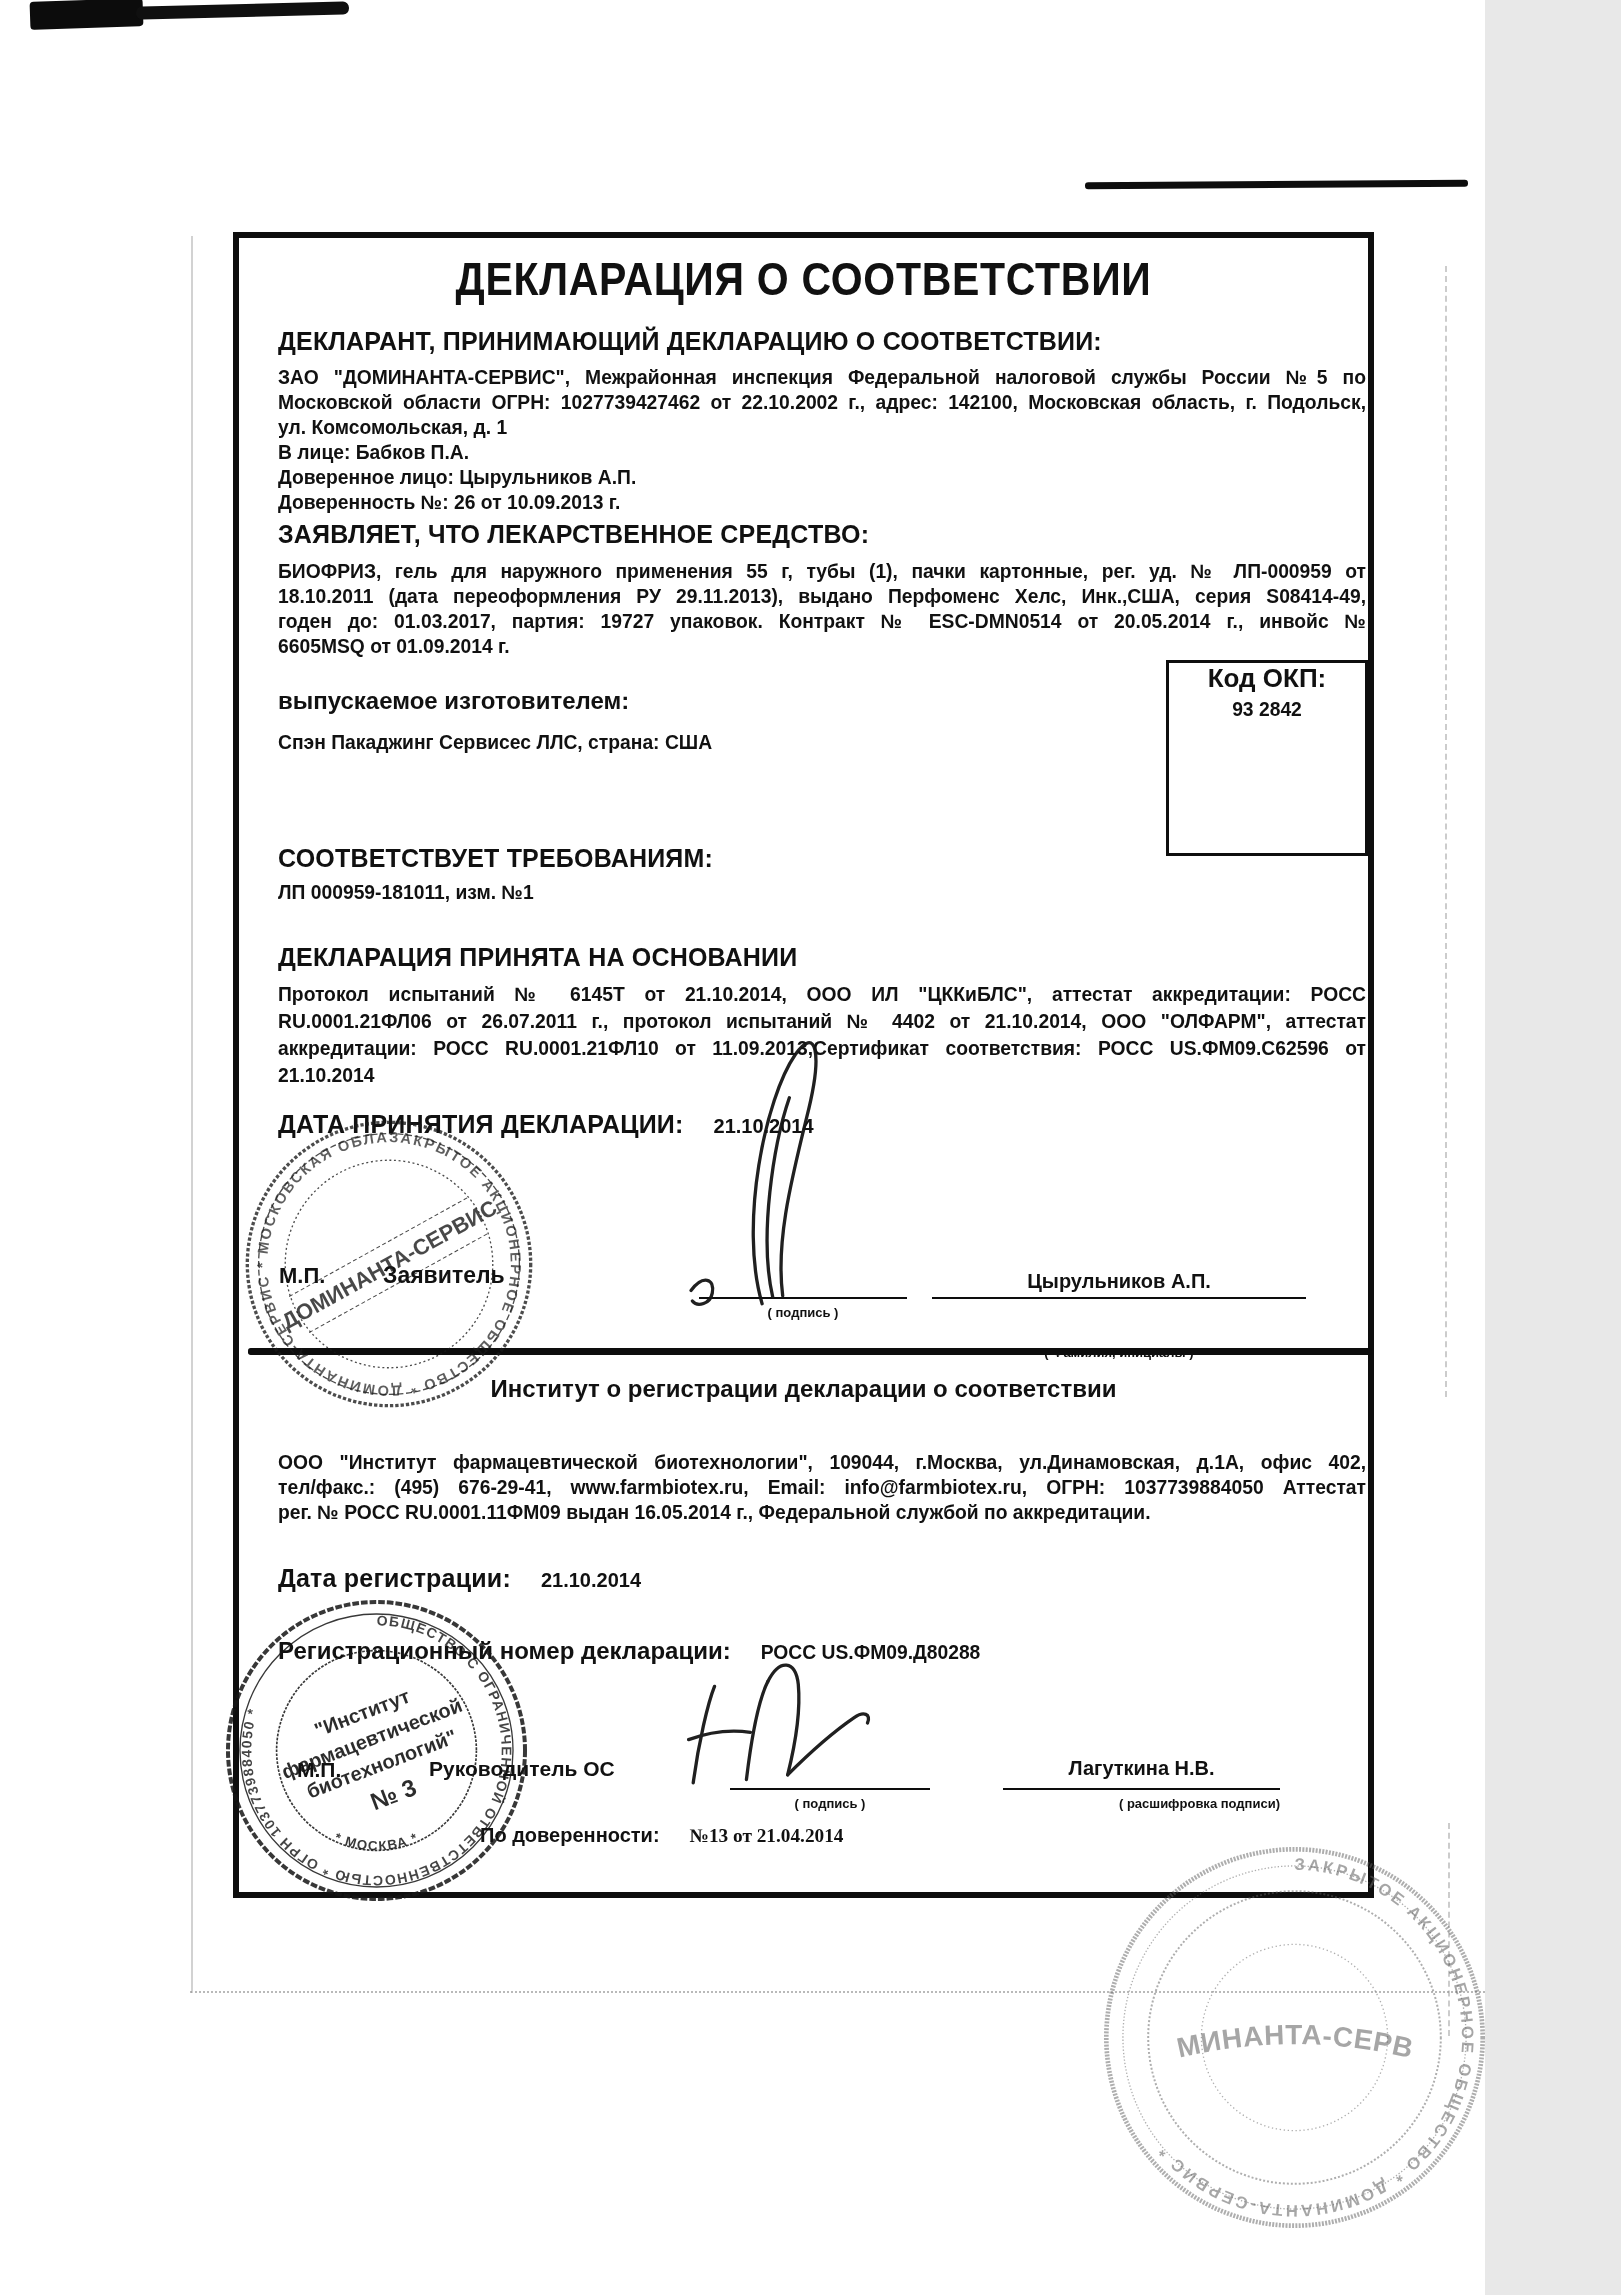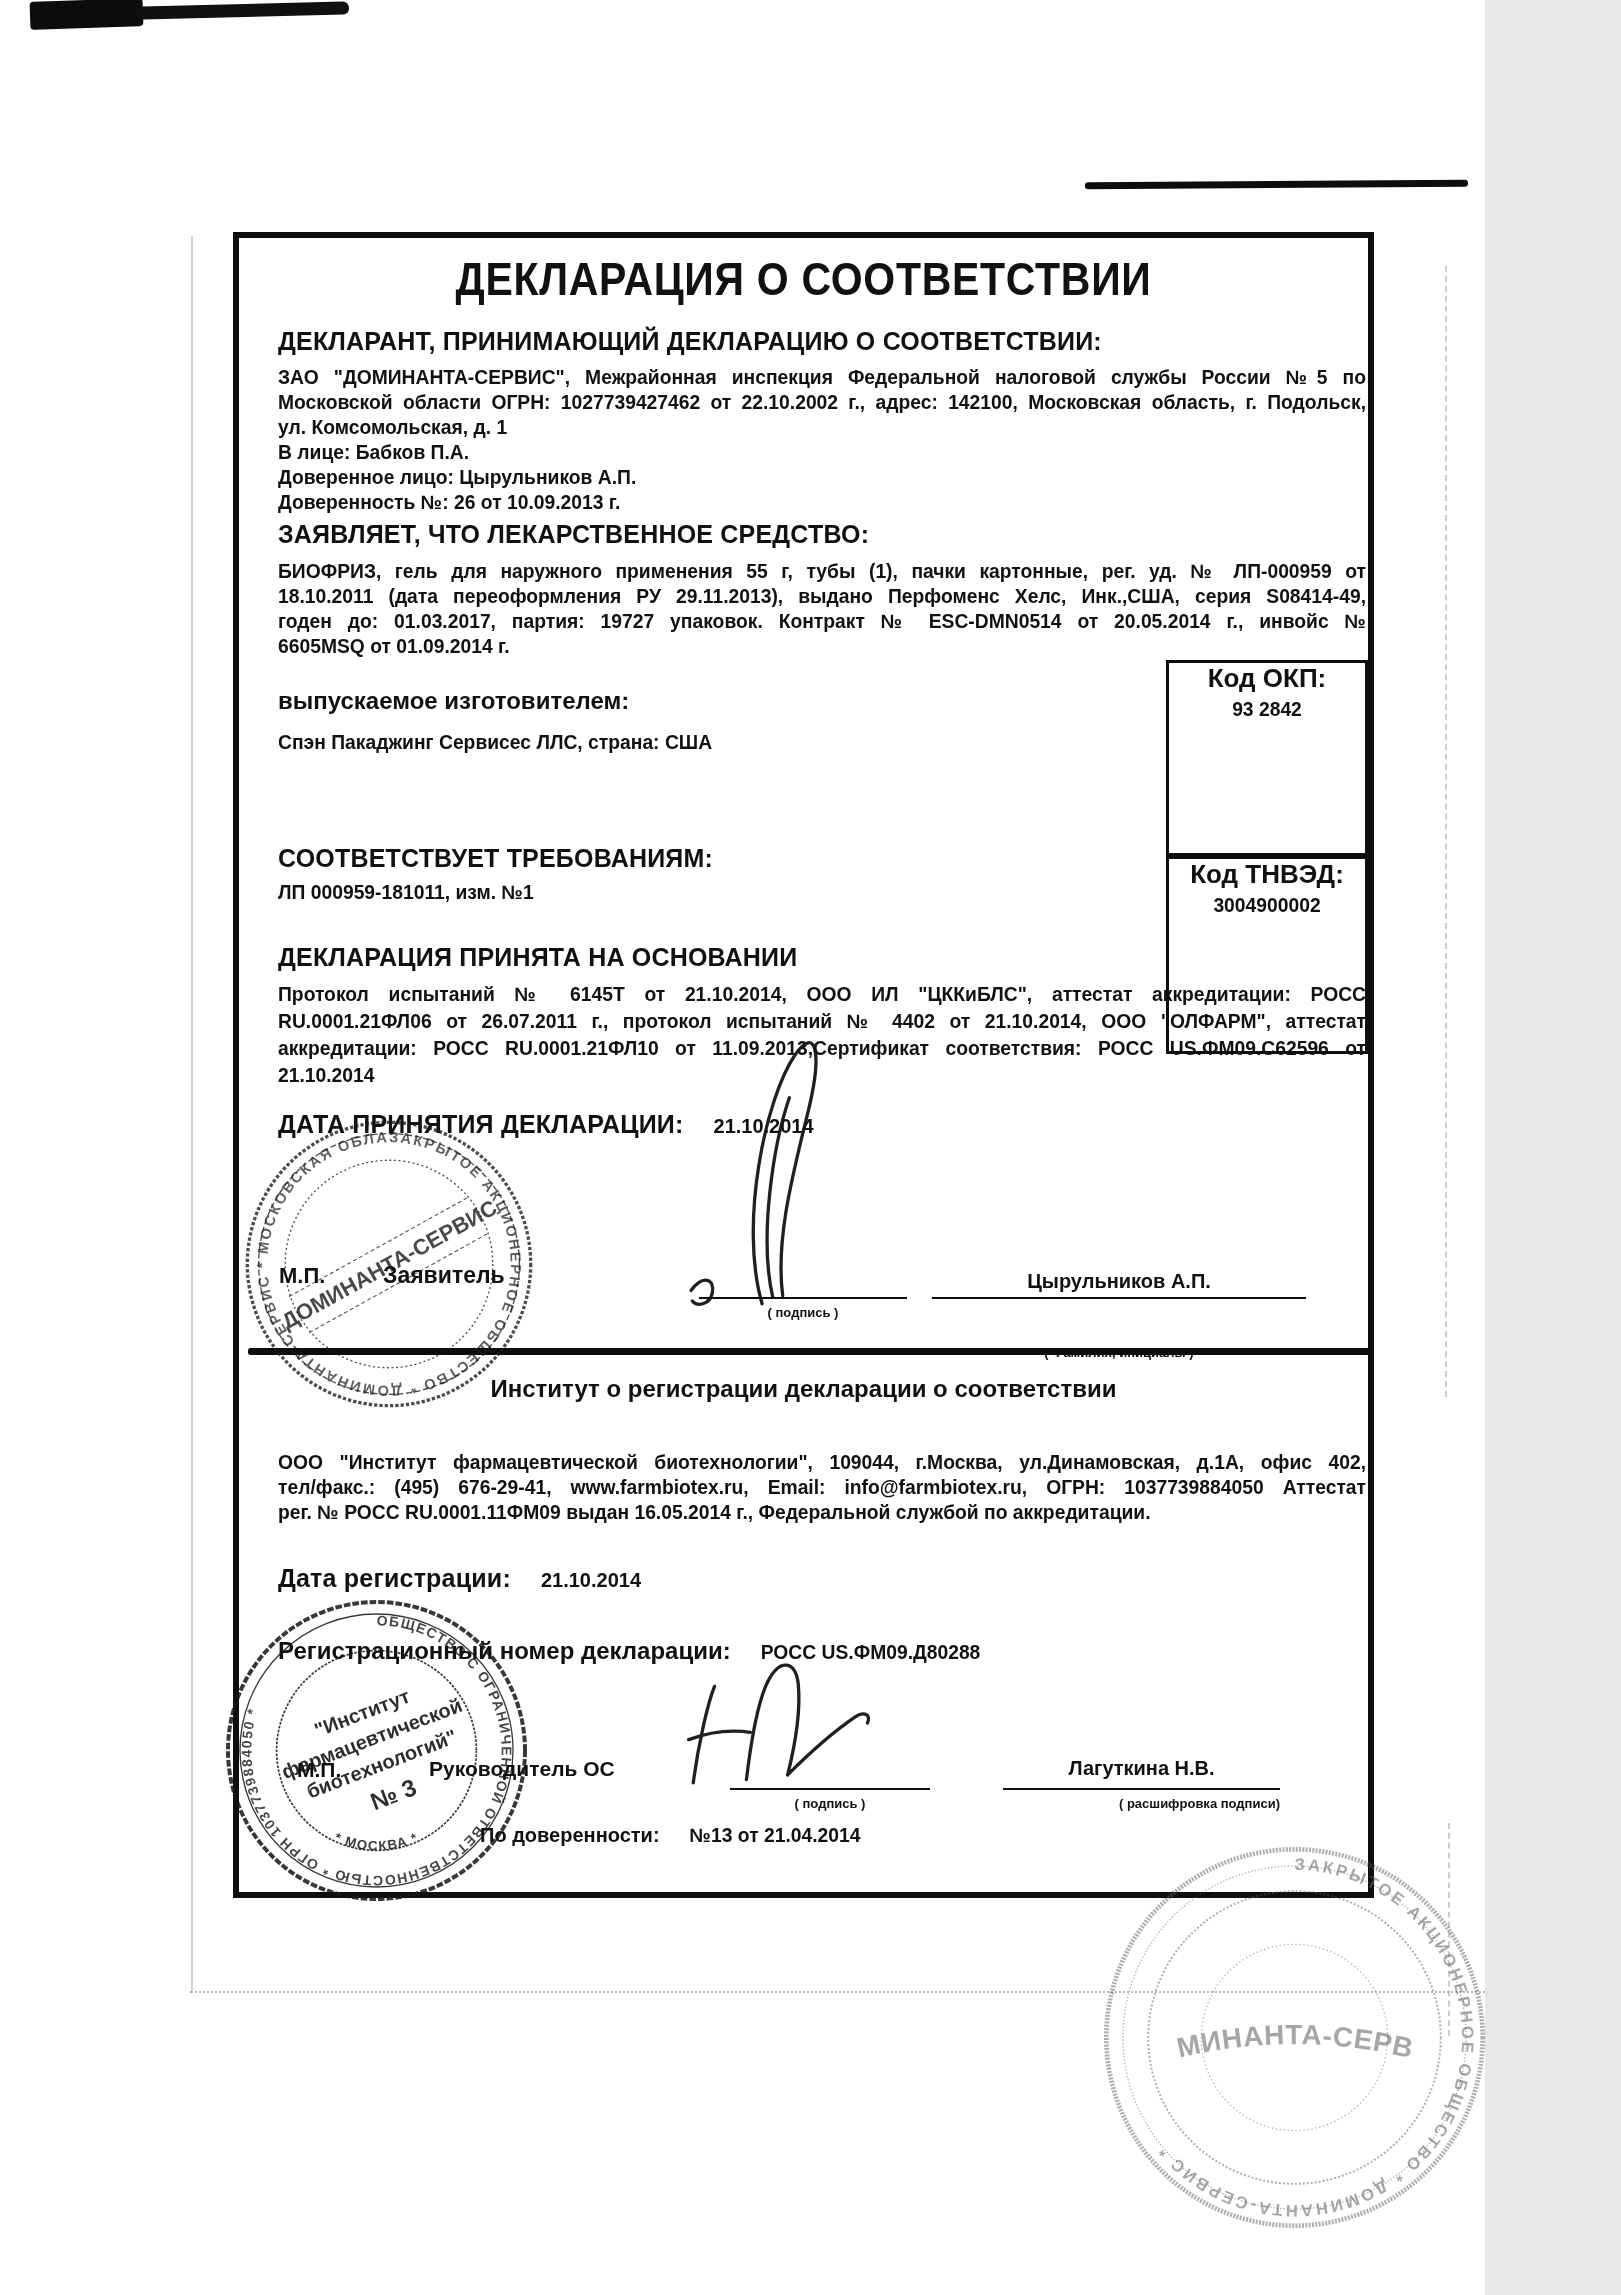--- a/index.html
+++ b/index.html
@@ -74,24 +74,20 @@
     <div class="ln just">БИОФРИЗ, гель для наружного применения 55 г, тубы (1), пачки картонные, рег. уд. № ЛП-000959 от</div>
     <div class="ln just">18.10.2011 (дата переоформления РУ 29.11.2013), выдано Перфоменс Хелс, Инк.,США, серия S08414-49,</div>
     <div class="ln just">годен до: 01.03.2017, партия: 19727 упаковок. Контракт № ESC-DMN0514 от 20.05.2014 г., инвойс №</div>
     <div class="ln">6605MSQ от 01.09.2014 г.</div>
   </div>
 
   <div class="abs codebox" style="top:660px;height:196px;">
     <div class="cbl">Код ОКП:</div>
     <div class="cbv">93 2842</div>
   </div>
-  <div class="abs codebox" style="top:856px;height:198px;">
-    <div class="cbl">Код ТНВЭД:</div>
-    <div class="cbv">3004900002</div>
-  </div>
 
   <div class="abs h-sm" style="left:278px;top:687px;">выпускаемое изготовителем:</div>
   <div class="abs body-t" style="left:278px;top:732px;">Спэн Пакаджинг Сервисес ЛЛС, страна: США</div>
 
   <div class="abs h" style="left:278px;top:844px;">СООТВЕТСТВУЕТ ТРЕБОВАНИЯМ:</div>
   <div class="abs body-t" style="left:278px;top:882px;">ЛП 000959-181011, изм. №1</div>
 
   <div class="abs h" style="left:278px;top:943px;">ДЕКЛАРАЦИЯ ПРИНЯТА НА ОСНОВАНИИ</div>
   <div class="abs para" style="top:981px;">
     <div class="ln just" style="height:27px;line-height:27px;">Протокол испытаний № 6145Т от 21.10.2014, ООО ИЛ "ЦККиБЛС", аттестат аккредитации: РОСС</div>
@@ -135,21 +131,21 @@
   <div class="abs" style="left:297px;top:1758px;font-size:21px;font-weight:bold;">М.П.</div>
   <div class="abs" style="left:429px;top:1757px;font-size:21px;font-weight:bold;">Руководитель ОС</div>
 
   <div class="abs sigline" style="left:730px;top:1788px;width:200px;"></div>
   <div class="abs cap" style="left:730px;top:1796px;width:200px;">( подпись )</div>
   <div class="abs" style="left:1003px;top:1757px;width:277px;text-align:center;font-size:20px;font-weight:bold;">Лагуткина Н.В.</div>
   <div class="abs sigline" style="left:1003px;top:1788px;width:277px;"></div>
   <div class="abs cap" style="left:1003px;top:1796px;width:277px;text-align:right;">( расшифровка подписи)</div>
 
   <div class="abs row" style="left:480px;top:1824px;">
-    <span style="font-size:20px;font-weight:bold;">По доверенности:</span><span class="val" style="font-size:19.3px;">№13 от 21.04.2014</span>
+    <span style="font-size:20px;font-weight:bold;">По доверенности:</span><span class="val" style="font-size:19.3px;font-family:Liberation Serif, serif;">№13 от 21.04.2014</span>
   </div>
 
   <svg class="abs" style="left:659px;top:1018px;" width="266" height="299" viewBox="0 0 400 450">
     <g fill="none" stroke="#151515" stroke-width="5" stroke-linecap="round" opacity="0.95">
       <path d="M 155,430 C 120,310 160,120 205,55 C 235,12 248,48 222,150 C 196,255 176,340 186,418"></path>
       <path d="M 171,420 C 150,330 172,190 196,120"></path>
       <path d="M 48,410 C 66,386 84,392 80,414 C 77,430 58,436 50,426"></path>
     </g>
   </svg>
 

